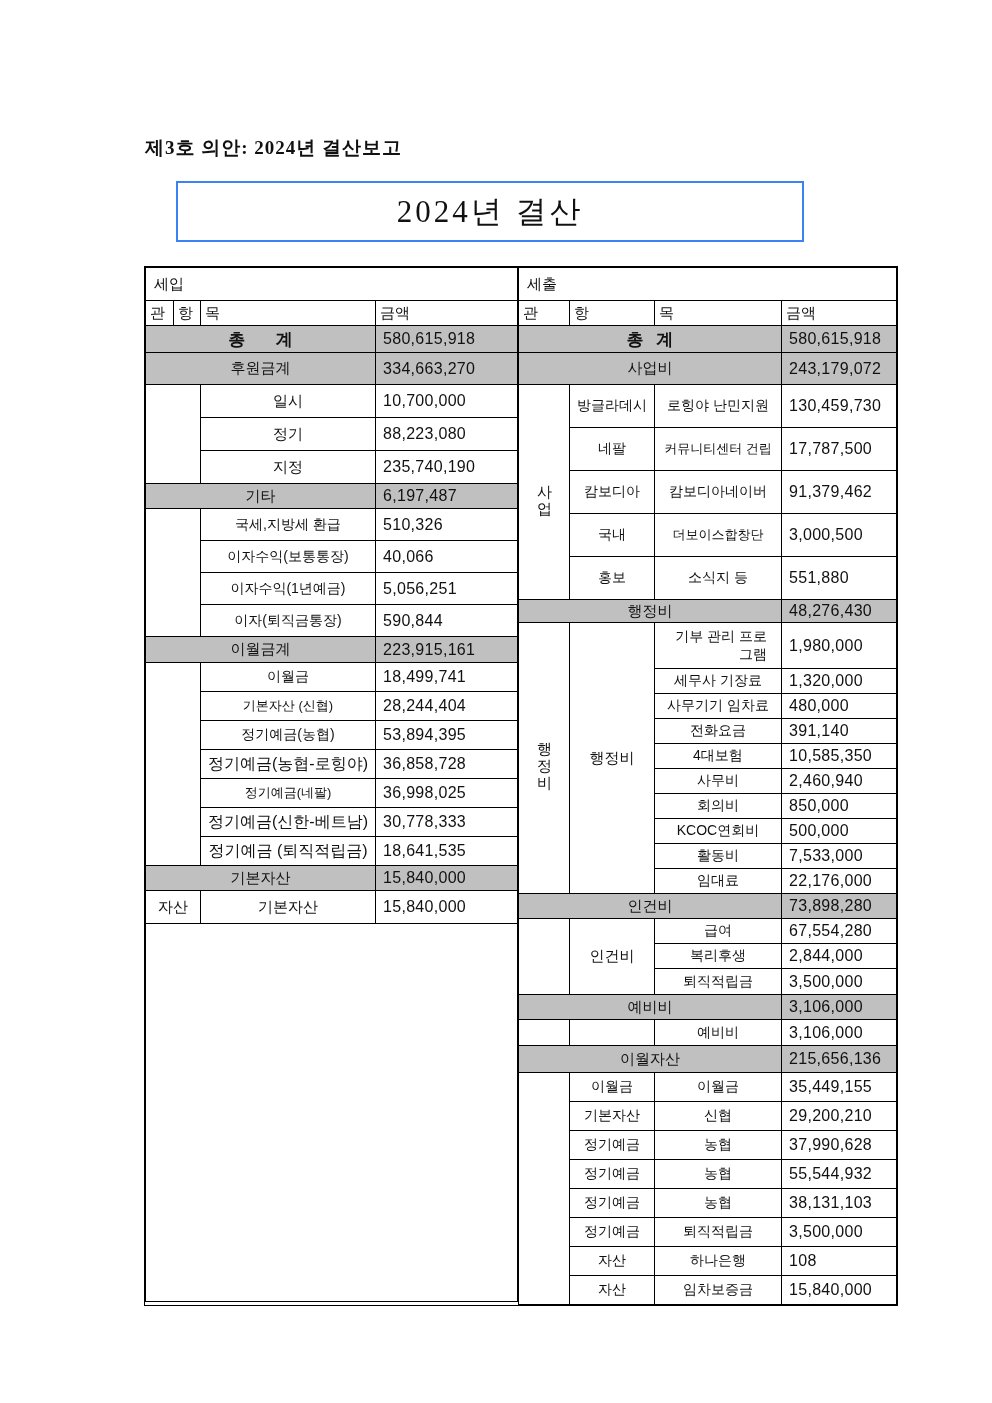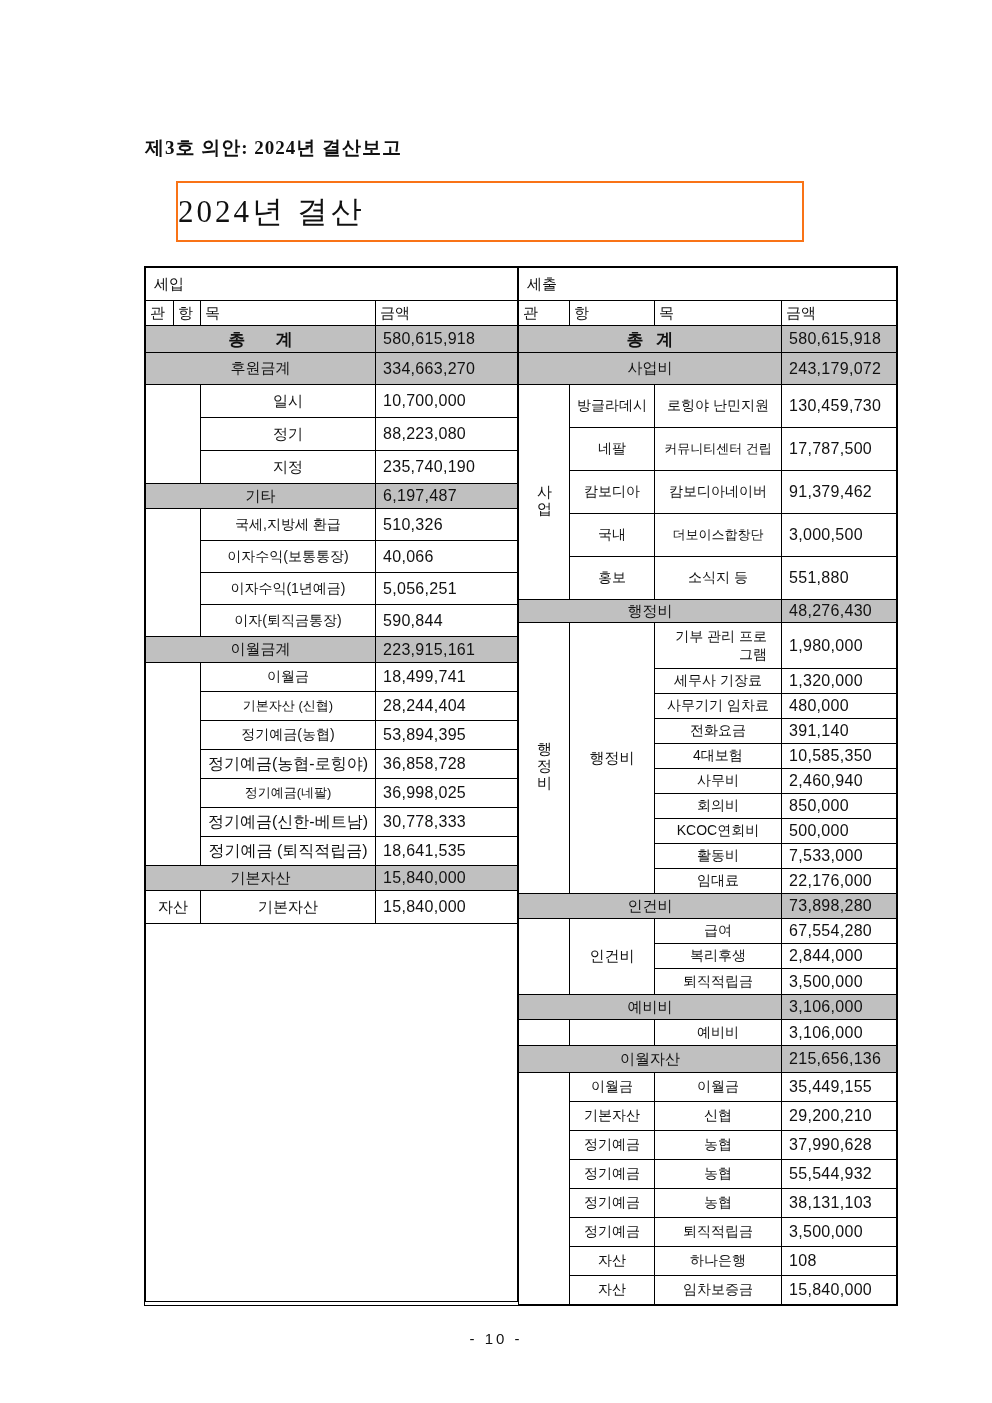--- a/index.html
+++ b/index.html
@@ -1,22 +1,22 @@
 <!DOCTYPE html>
 <html><head>
 <meta charset="utf-8">
 <style>
   html,body{margin:0;padding:0;background:#ffffff;}
   body{width:992px;height:1403px;position:relative;font-family:"Liberation Sans",sans-serif;color:#111;}
   .page{position:absolute;inset:0;background:#fff;}
 
   .doc-heading{position:absolute;left:145px;top:135px;font-family:"Liberation Serif",serif;
     font-weight:bold;font-size:19px;letter-spacing:1px;}
-  .title-box{position:absolute;left:176px;top:181px;width:624px;height:57px;border:2px solid #f97316;
-    display:flex;align-items:center;}
+  .title-box{position:absolute;left:176px;top:181px;width:624px;height:57px;border:2px solid #3b82f6;
+    display:flex;align-items:center;justify-content:center;}
   .title-box .t{font-family:"Liberation Serif",serif;font-size:31px;letter-spacing:3px;}
 
   .tables{position:absolute;left:144px;top:266px;display:flex;border:1px solid #000;}
   table{border-collapse:collapse;table-layout:fixed;height:1035px;}
   td{border:1px solid #000;padding:0 7px;font-size:15px;white-space:nowrap;overflow:hidden;vertical-align:middle;}
   .sec{font-size:15px;padding-left:8px;}
   .hd td{font-size:15px;padding:0 4px;}
   .c{text-align:center;}
   .amt{text-align:left;font-size:16px;padding-right:10px;letter-spacing:0.3px;}
   .gray{background:#c0c0c0;}
@@ -321,14 +321,13 @@
       </tr>
       <tr class="h29">
         <td class="c f14">자산</td>
         <td class="c f14">임차보증금</td>
         <td class="amt">15,840,000</td>
       </tr>
     </tbody>
       </table>
   </div>
 
-  <div class="page-number">- 10 -</div>
 </div>
 
 </body></html>

